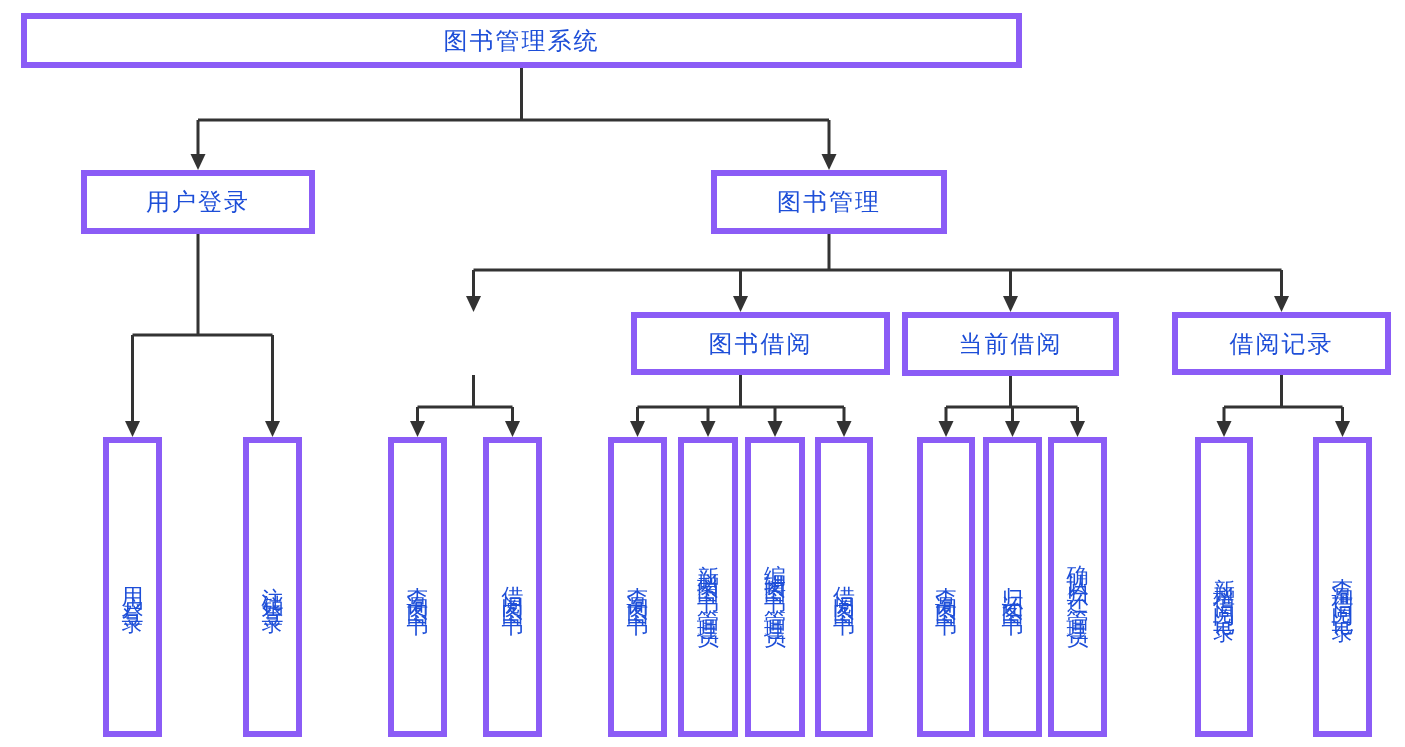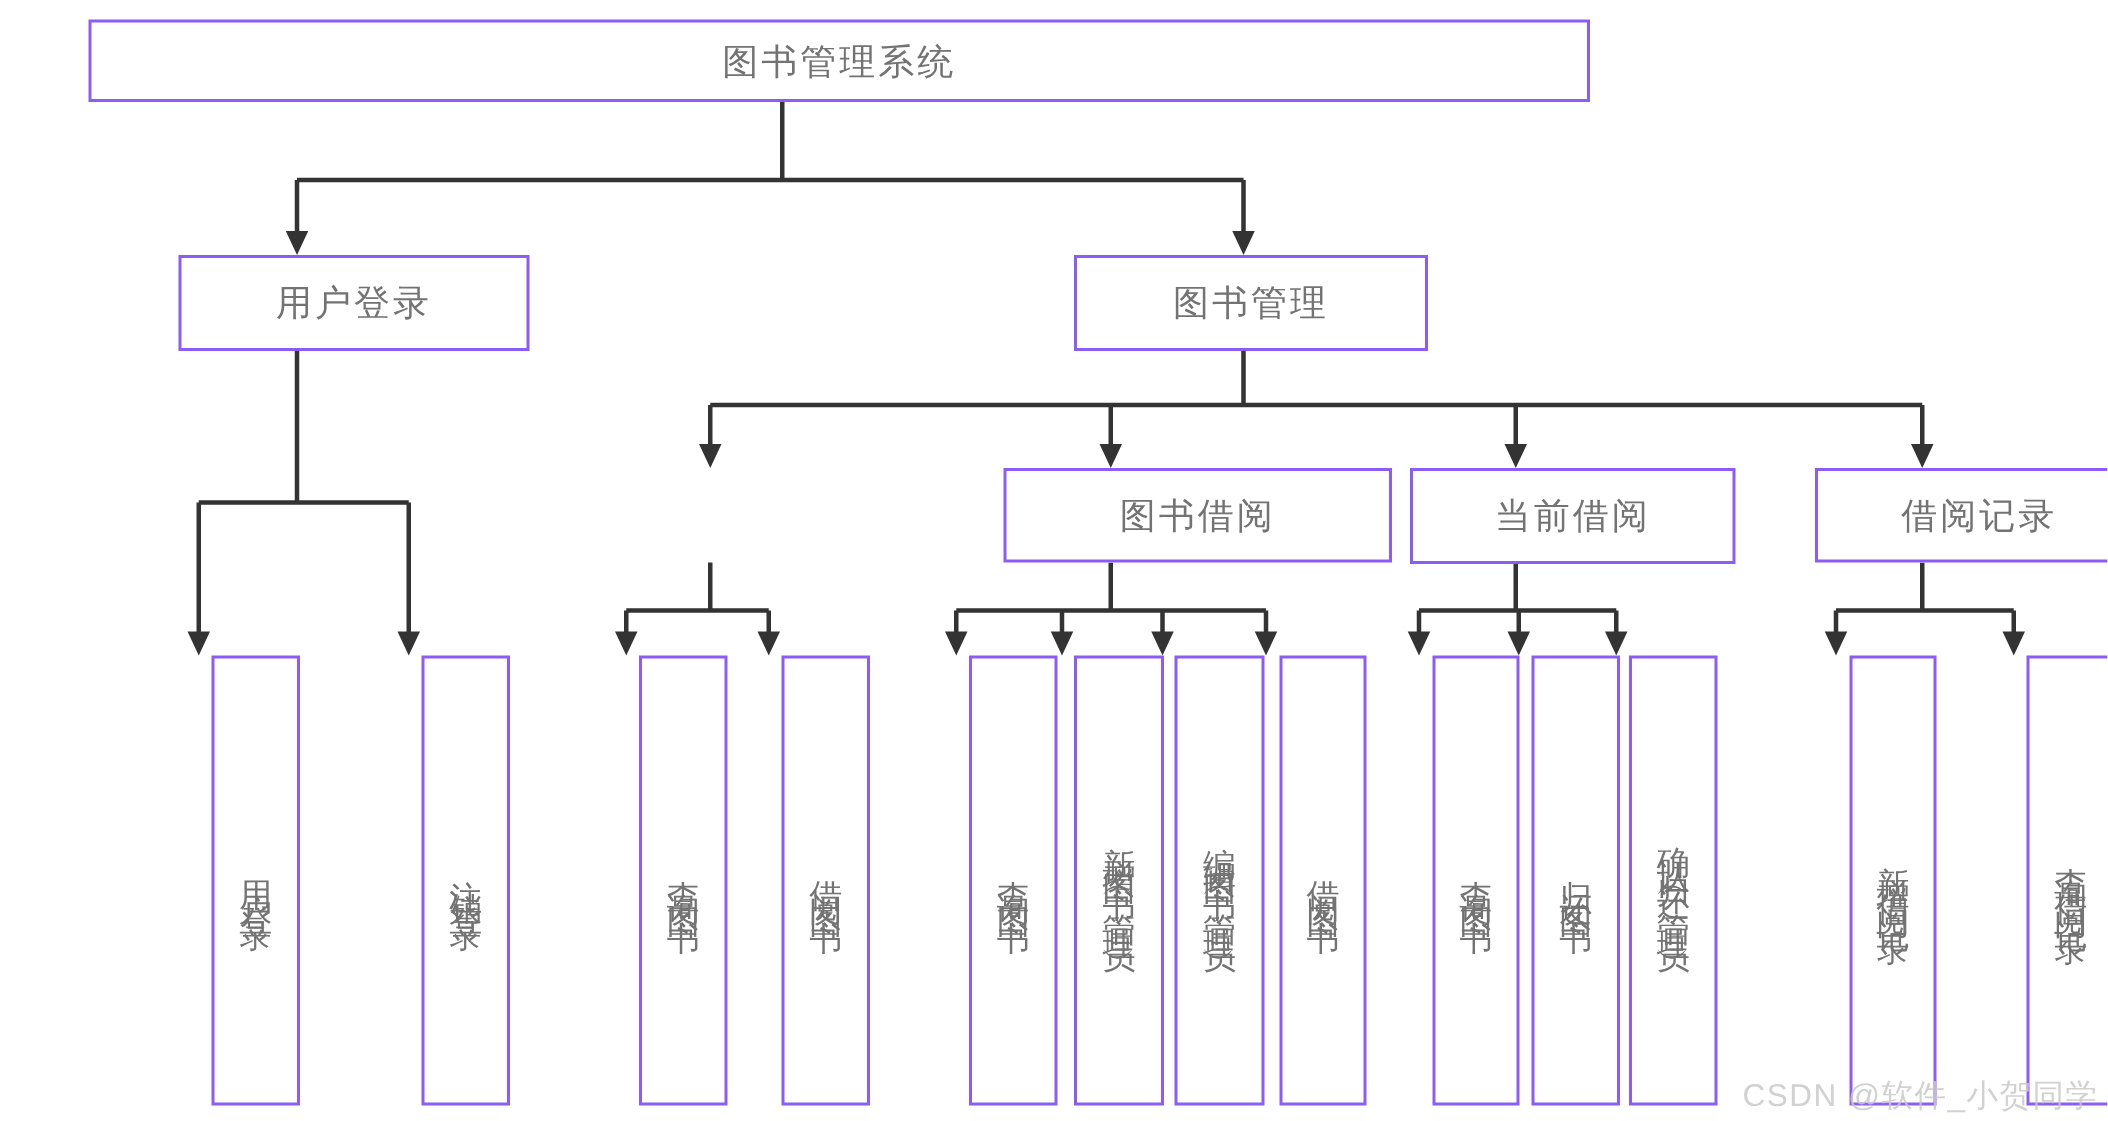--- a/index.html
+++ b/index.html
@@ -7,28 +7,27 @@
     position:relative;
     width:1405px;height:747px;
     background:#ffffff;
     font-family:"Liberation Sans", sans-serif;
     overflow:hidden;
   }
   .wires{position:absolute;left:0;top:0;width:1405px;height:747px;}
   .box{
     position:absolute;
     box-sizing:border-box;
-    border:2px solid #8b5cf6;
+    border:6px solid #8b5cf6;
     background:#ffffff;
-    color:#737373;
+    color:#1d4ed8;
     display:flex;
     align-items:center;
     justify-content:center;
     text-align:center;
-    margin-left:38px;
   }
   .hbox{font-size:24px;letter-spacing:2px;white-space:nowrap;}
   .vbox{
     font-size:22px;
     letter-spacing:9px;
   }
   .vbox span{
     writing-mode:vertical-rl;
     text-orientation:mixed;
     display:block;
@@ -85,21 +84,21 @@
       <polygon points="1005,421 1020,421 1012.5,437"></polygon>
       <polygon points="1070,421 1085,421 1077.5,437"></polygon>
       <polygon points="1216.5,421 1231.5,421 1224,437"></polygon>
       <polygon points="1335,421 1350,421 1342.5,437"></polygon>
     </g>
   </svg>
 
   <div class="box hbox" style="left:21px;top:13px;width:1001px;height:55px">图书管理系统</div>
 
   <div class="box hbox" style="left:81px;top:170px;width:234px;height:64px">用户登录</div>
-  <div class="box hbox" style="left:678px;top:170px;width:236px;height:64px">图书管理</div>
+  <div class="box hbox" style="left:711px;top:170px;width:236px;height:64px">图书管理</div>
 
   <div class="box hbox" style="left:631px;top:312px;width:259px;height:63px">图书借阅</div>
   <div class="box hbox" style="left:902px;top:312px;width:217px;height:64px">当前借阅</div>
   <div class="box hbox" style="left:1172px;top:312px;width:219px;height:63px">借阅记录</div>
 
   <div class="box vbox" style="left:103px;top:437px;width:59px;height:300px">
       <span>用户登录</span>
     </div>
   <div class="box vbox" style="left:243px;top:437px;width:59px;height:300px">
       <span>注销登录</span>
@@ -135,15 +134,14 @@
       <span>确认归还（管理员）</span>
     </div>
 
   <div class="box vbox" style="left:1195px;top:437px;width:58px;height:300px">
       <span>新增借阅记录</span>
     </div>
   <div class="box vbox" style="left:1313px;top:437px;width:59px;height:300px">
       <span>查询借阅记录</span>
     </div>
 
-  <div class="watermark">CSDN @软件_小贺同学</div>
 
 </div>
 
 </body></html>

